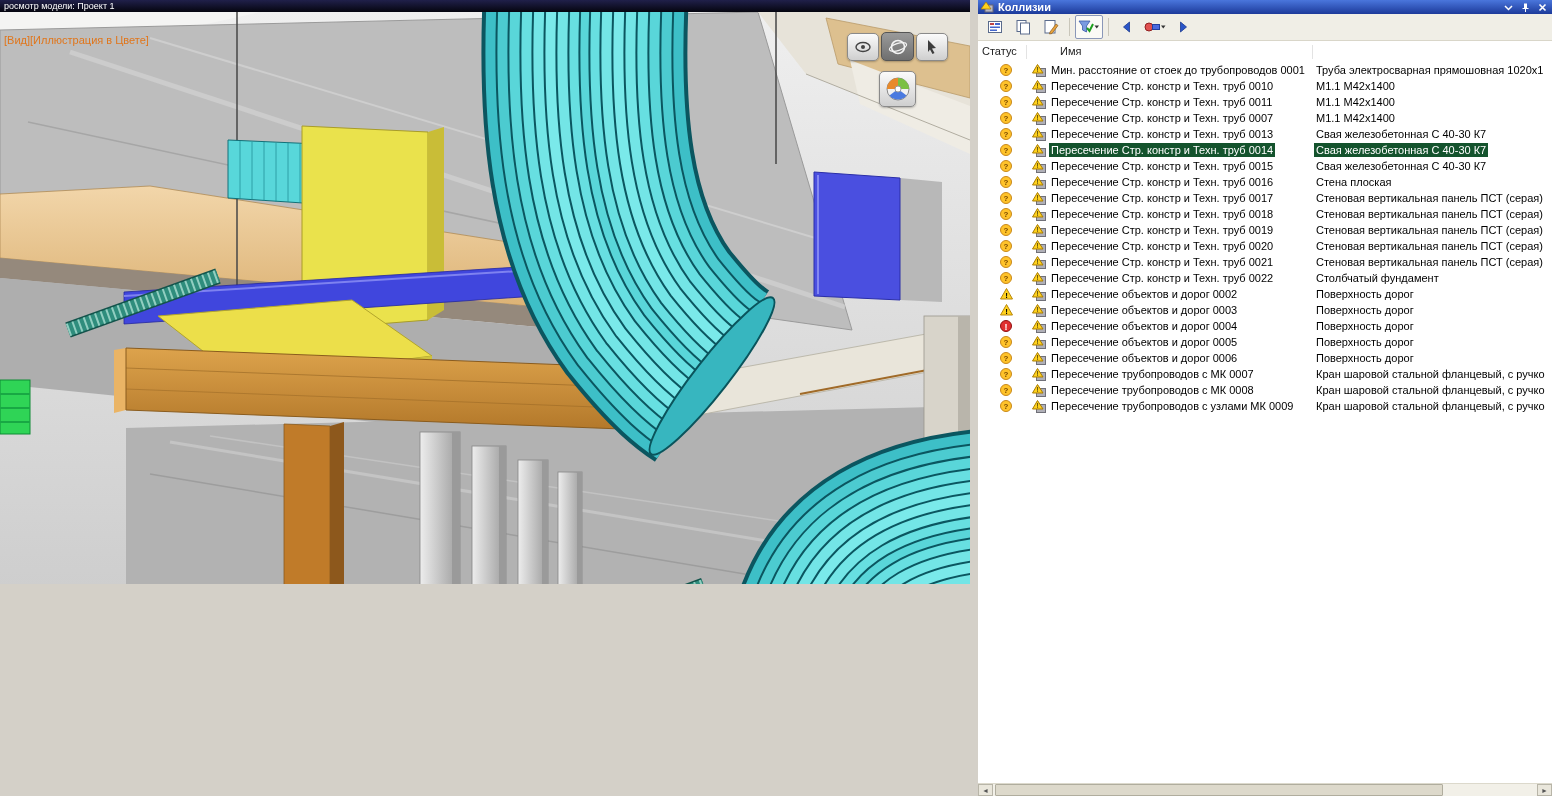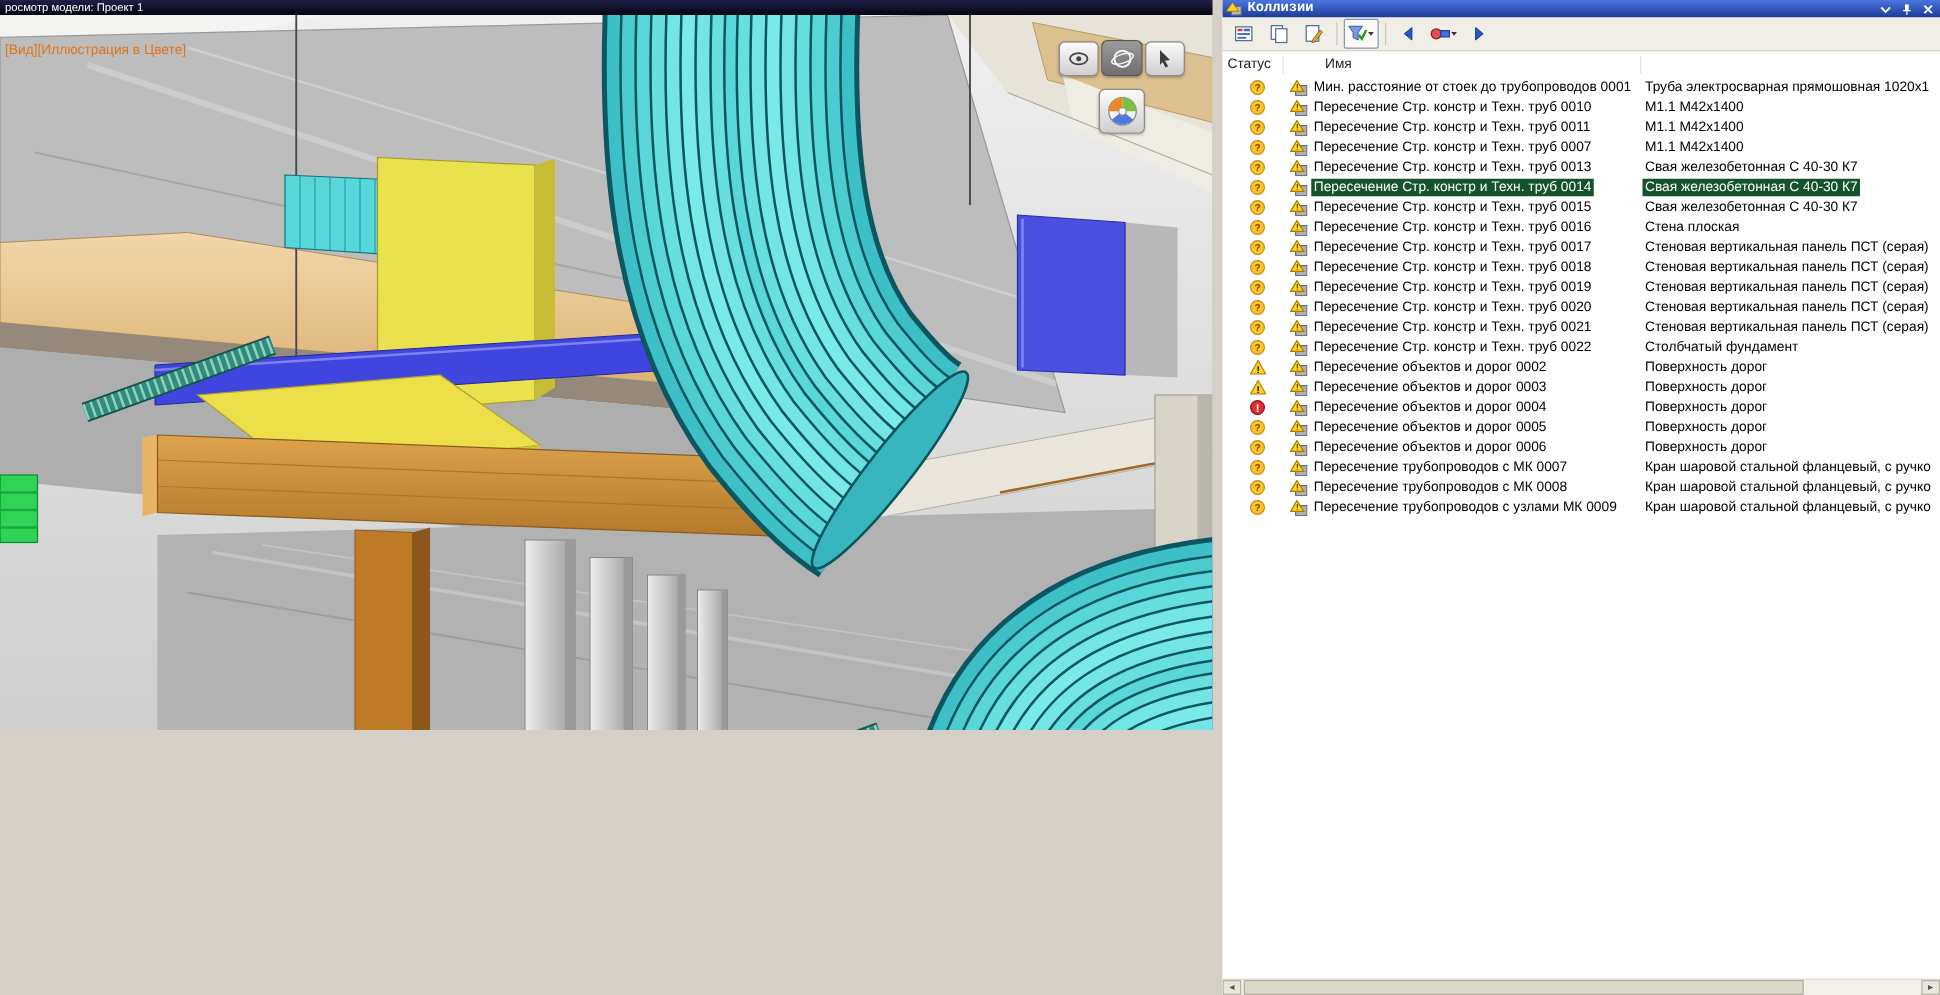--- a/index.html
+++ b/index.html
@@ -15,21 +15,21 @@
   .vp-btn{position:absolute;border:1px solid #8a8a8a;border-radius:5px;
     background:linear-gradient(#fbfbfb,#cfcfcf);display:flex;align-items:center;justify-content:center;
     box-shadow:0 1px 2px rgba(0,0,0,.25);}
   .vp-btn.dark{background:linear-gradient(#9a9a9a,#6f6f6f);border-color:#555;}
   
   .splitter{position:absolute;left:970px;top:0;width:8px;height:796px;background:#d4d0c8;}
   
   .panel{position:absolute;left:978px;top:0;width:574px;height:796px;background:#fff;overflow:hidden;}
   .panel-titlebar{position:absolute;left:0;top:0;right:0;height:14px;
     background:linear-gradient(#4a76dc,#1c3a9a);color:#fff;font-size:11px;font-weight:bold;
-    display:flex;align-items:center;gap:4px;padding:0 3px;box-sizing:border-box;font-family:Liberation Mono, monospace;}
+    display:flex;align-items:center;gap:4px;padding:0 3px;box-sizing:border-box;}
   .panel-title{flex:0 0 auto;line-height:14px;}
   .ptb-spacer{flex:1;}
   .ptb-btn{width:13px;height:12px;display:flex;align-items:center;justify-content:center;}
   .panel-toolbar{position:absolute;left:0;top:14px;right:0;height:27px;background:#f0eee6;
     border-bottom:1px solid #d9d6c9;display:flex;align-items:center;padding-left:4px;gap:2px;box-sizing:border-box;}
   .tb-btn{height:22px;min-width:24px;display:flex;align-items:center;justify-content:center;
     border:1px solid transparent;border-radius:2px;}
   .tb-btn.framed{border:1px solid #8a97b8;background:#fbfaf6;padding:0 1px;}
   .tb-sep{width:1px;height:18px;background:#c9c6ba;margin:0 3px;}
   .table-header{position:absolute;left:0;top:42px;right:0;height:20px;background:#fff;

